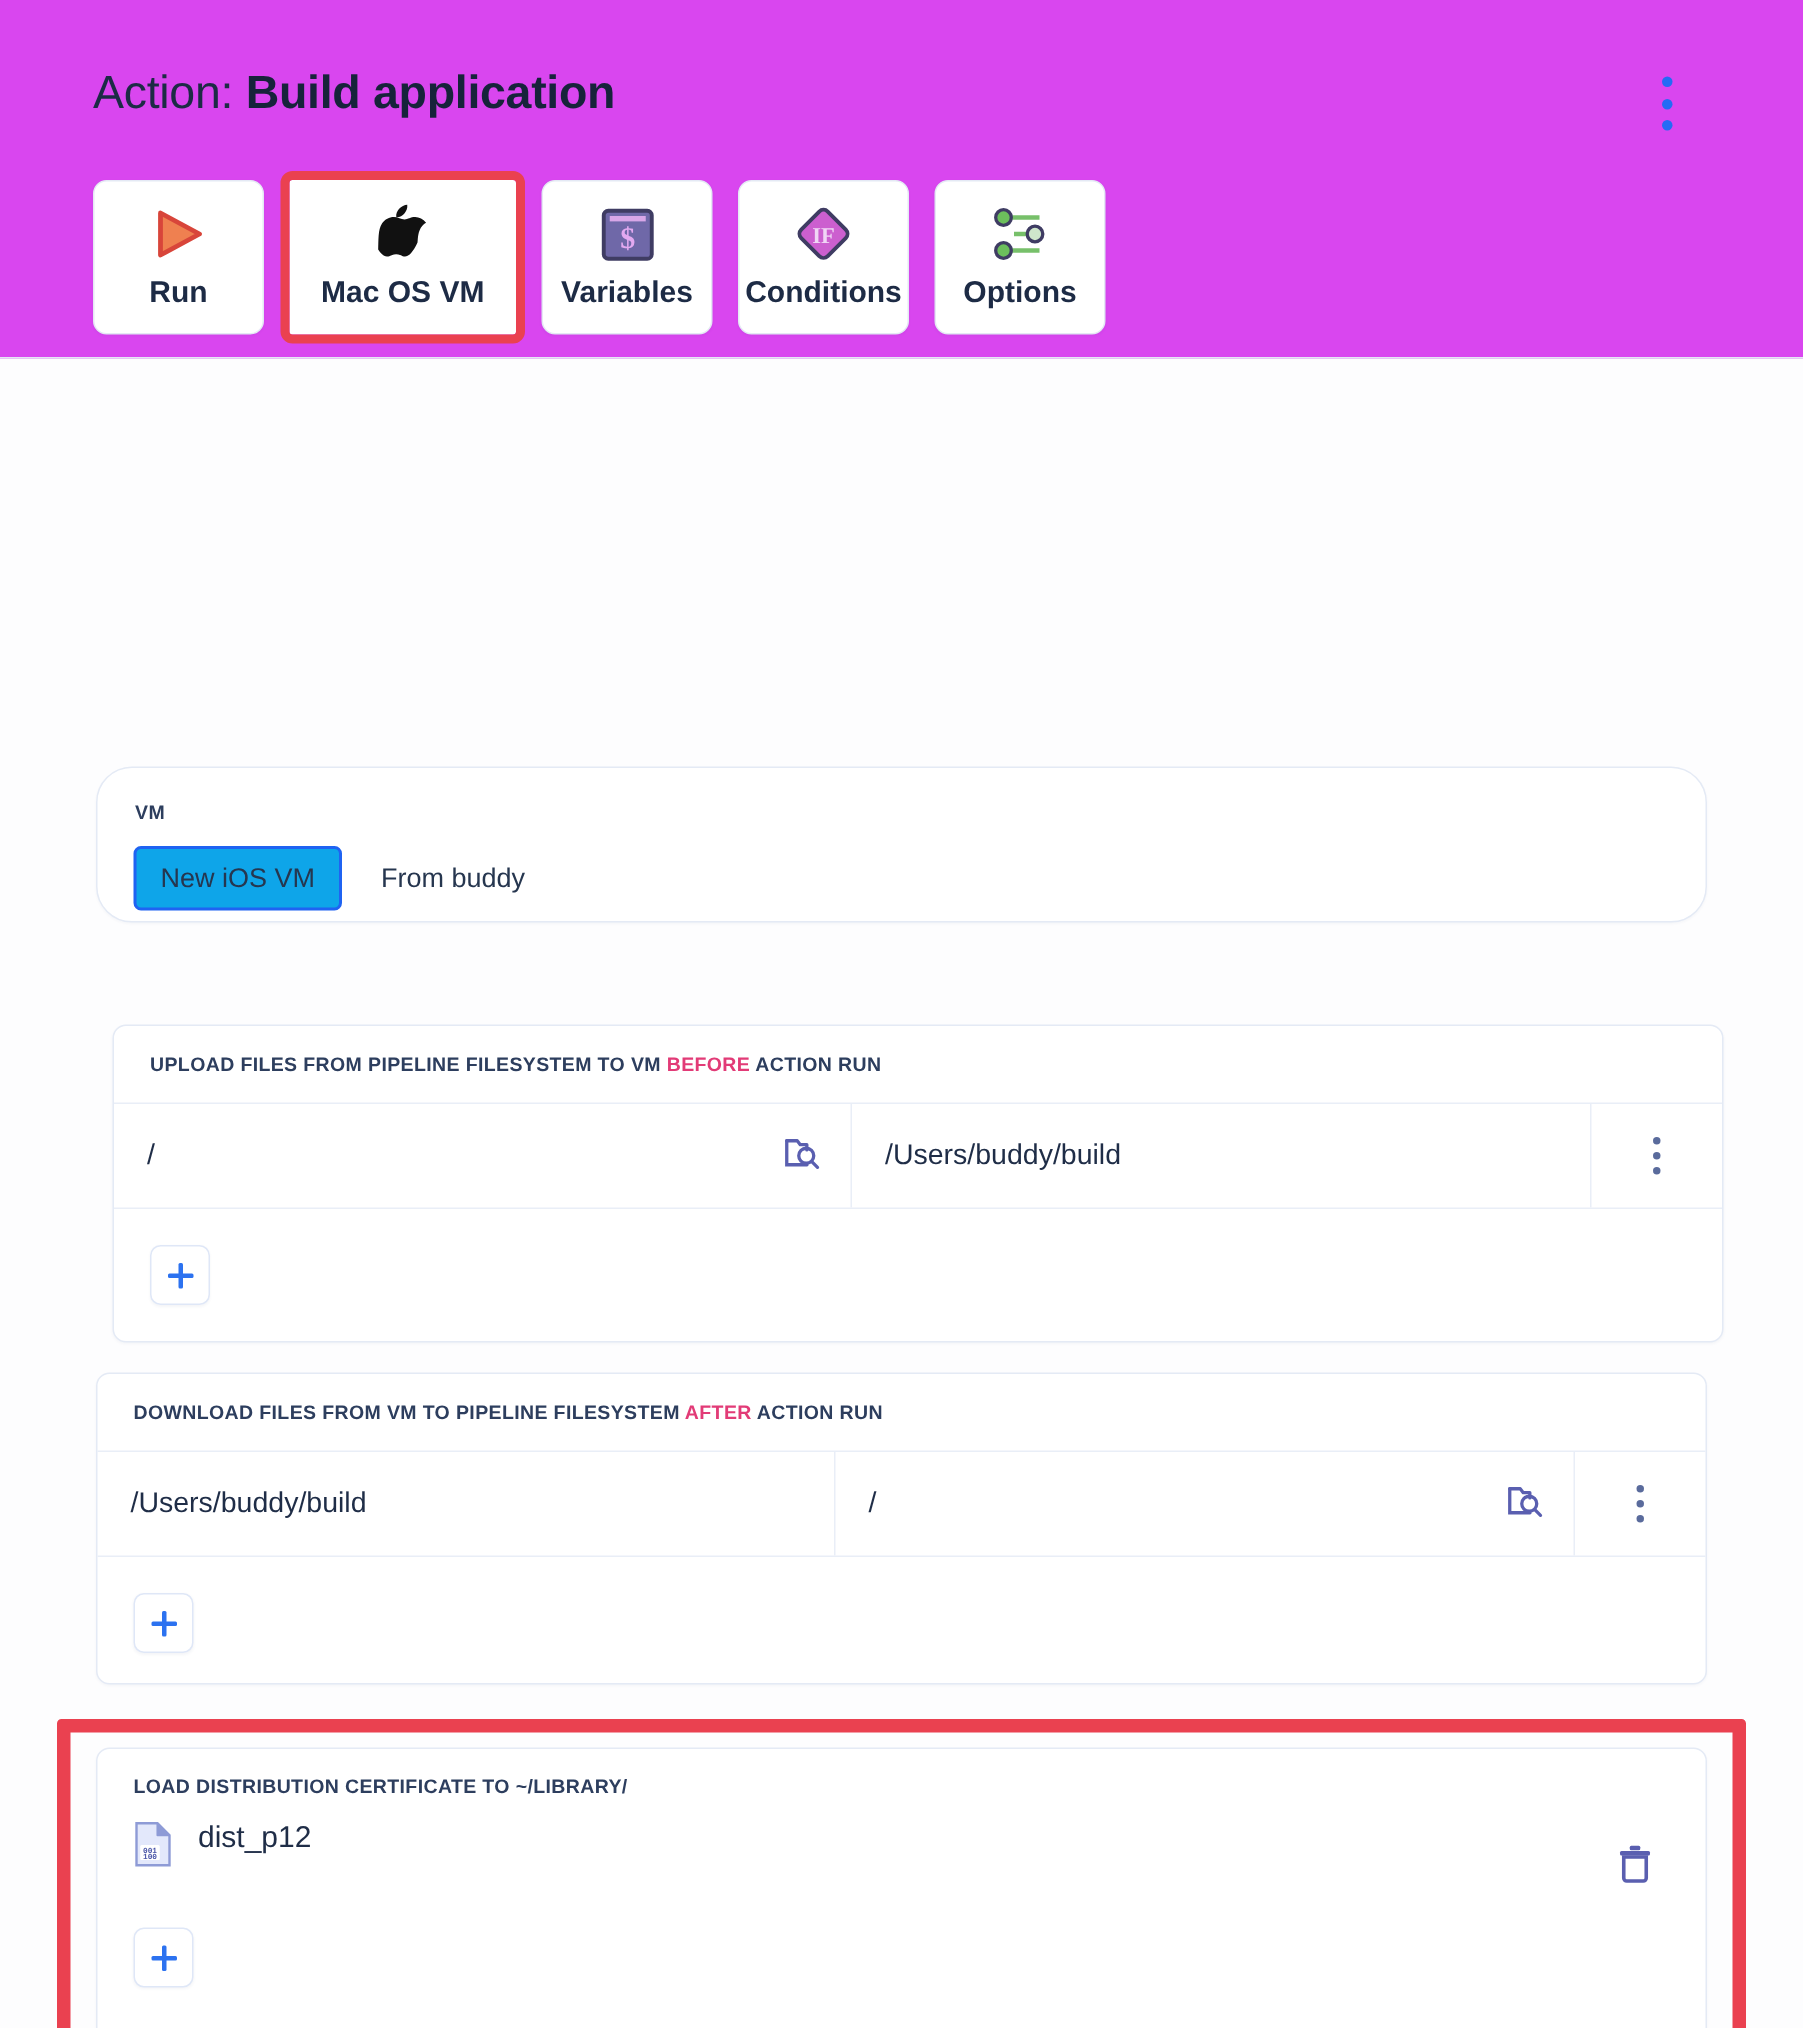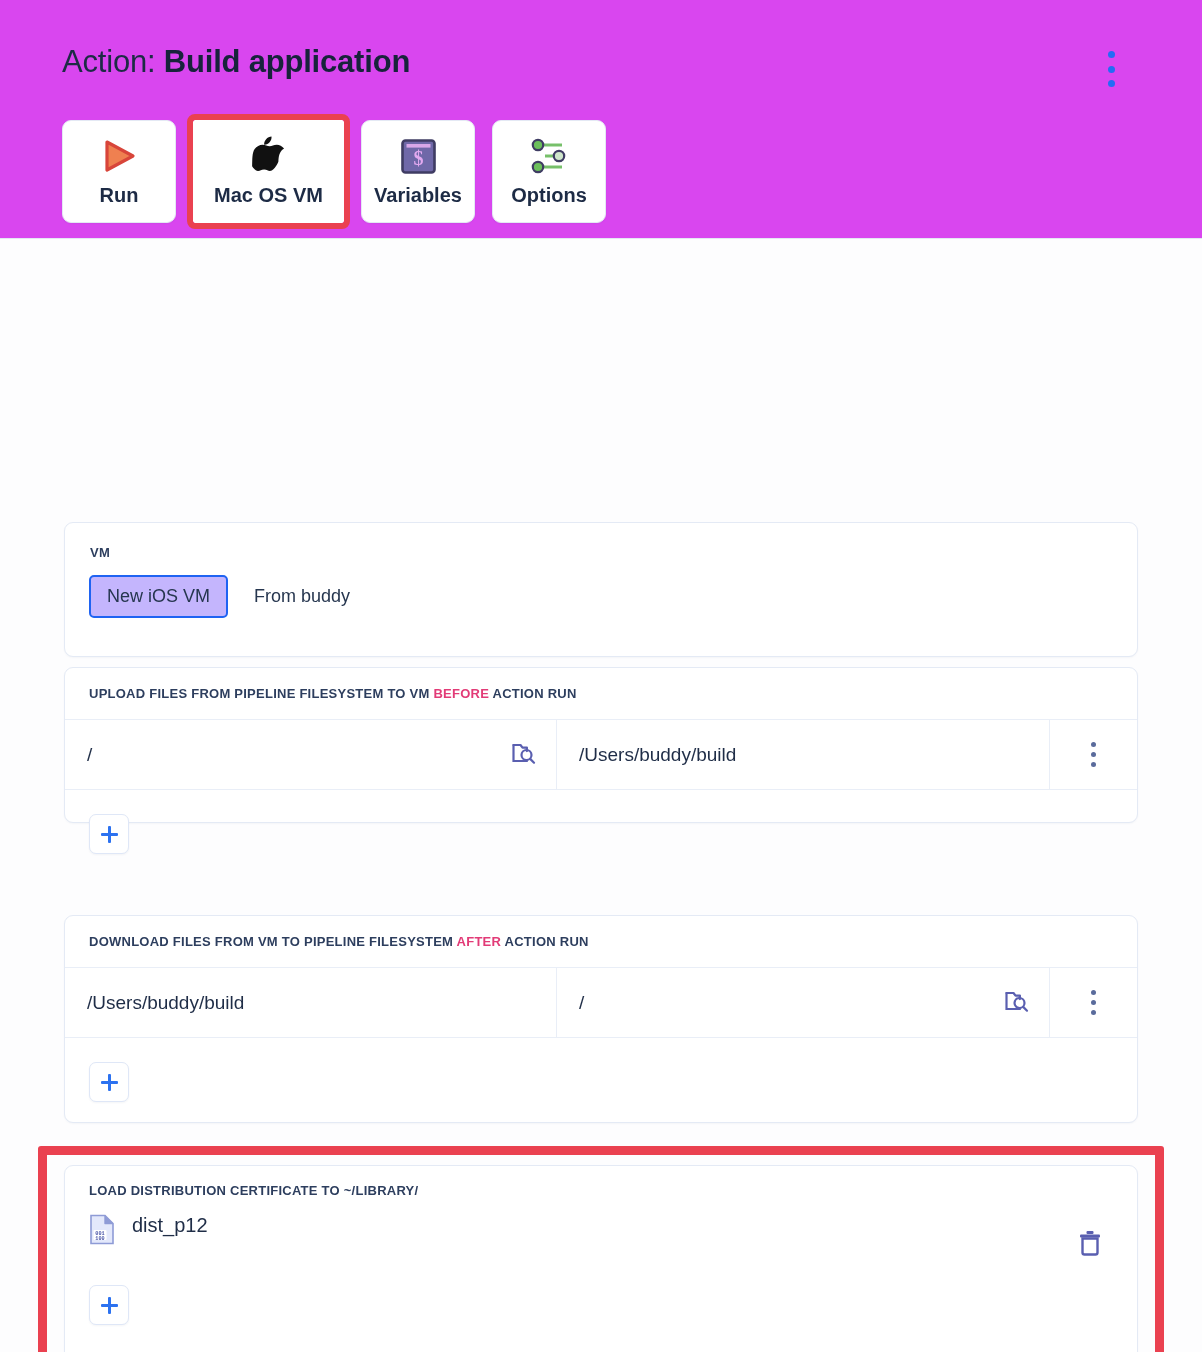--- a/index.html
+++ b/index.html
@@ -94,42 +94,42 @@
   .card-title {
     font-size: 13px;
     font-weight: 700;
     letter-spacing: 0.25px;
     color: #2d3e5e;
     text-transform: uppercase;
   }
   .card-title .accent { color: #e23b77; }
 
   
-  #vm-card { top: 283px; height: 135px; }
+  #vm-card { top: 272px; height: 104px; border-radius: 24px; }
   .vm-label {
     position: absolute; left: 25px; top: 22px;
     font-size: 13px; font-weight: 700; color: #2d3e5e; letter-spacing: .3px;
   }
   .vm-options {
     position: absolute; left: 24px; top: 52px;
     display: flex; align-items: center; gap: 20px;
   }
   .vm-opt {
     font-size: 18px; color: #26364f; cursor: pointer;
     padding: 9px 16px; border-radius: 5px; border: 2px solid transparent;
     white-space: nowrap;
   }
   .vm-opt.active {
     border-color: #1f63f2;
-    background: #c4b5fd;
+    background: #0ea5e9;
   }
   .vm-opt.plain { padding-left: 4px; padding-right: 4px; }
 
   
-  #upload-card { top: 428px; height: 156px; }
+  #upload-card { top: 444px; height: 212px; margin-left: 11px; }
   #download-card { top: 676px; height: 208px; }
 
   .sec-head {
     height: 52px;
     border-bottom: 1px solid #e9eef7;
     display: flex; align-items: center;
     padding-left: 24px;
   }
   .path-row {
     height: 70px;
@@ -241,20 +241,29 @@
         <div class="tab-icon">
           <svg width="37" height="37" viewBox="0 0 37 37">
             <rect x="2.5" y="2.5" width="32" height="32" rx="3" fill="#6f68a8" stroke="#3f3c63" stroke-width="2.6"></rect>
             <rect x="6.5" y="6" width="24" height="3.6" fill="#d8a7e8"></rect>
             <text x="18.5" y="27" font-family="'Liberation Serif',serif" font-size="20" font-weight="700" fill="#e2a9f0" text-anchor="middle">$</text>
           </svg>
         </div>
         <div class="tab-label">Variables</div>
       </div>
 
+      <div class="tab">
+        <div class="tab-icon">
+          <svg width="42" height="42" viewBox="0 0 42 42">
+            <rect x="21" y="3.2" width="25" height="25" rx="4" transform="rotate(45 21 3.2)" fill="#cc5fcf" stroke="#3f3c63" stroke-width="2.6"></rect>
+            <text x="21" y="27" font-family="'Liberation Serif',serif" font-size="15" font-weight="700" fill="#f0d5f5" text-anchor="middle">IF</text>
+          </svg>
+        </div>
+        <div class="tab-label">Conditions</div>
+      </div>
 
       <div class="tab">
         <div class="tab-icon">
           <svg width="40" height="38" viewBox="0 0 40 38">
             <line x1="13" y1="8" x2="33" y2="8" stroke="#77c06a" stroke-width="3"></line>
             <line x1="16" y1="19" x2="33" y2="19" stroke="#77c06a" stroke-width="3"></line>
             <line x1="13" y1="30" x2="33" y2="30" stroke="#77c06a" stroke-width="3"></line>
             <circle cx="9" cy="8" r="5.2" fill="#6cbf5c" stroke="#3f3c63" stroke-width="2.2"></circle>
             <circle cx="30" cy="19" r="5.2" fill="#cfe6cb" stroke="#3f3c63" stroke-width="2.2"></circle>
             <circle cx="9" cy="30" r="5.2" fill="#6cbf5c" stroke="#3f3c63" stroke-width="2.2"></circle>

